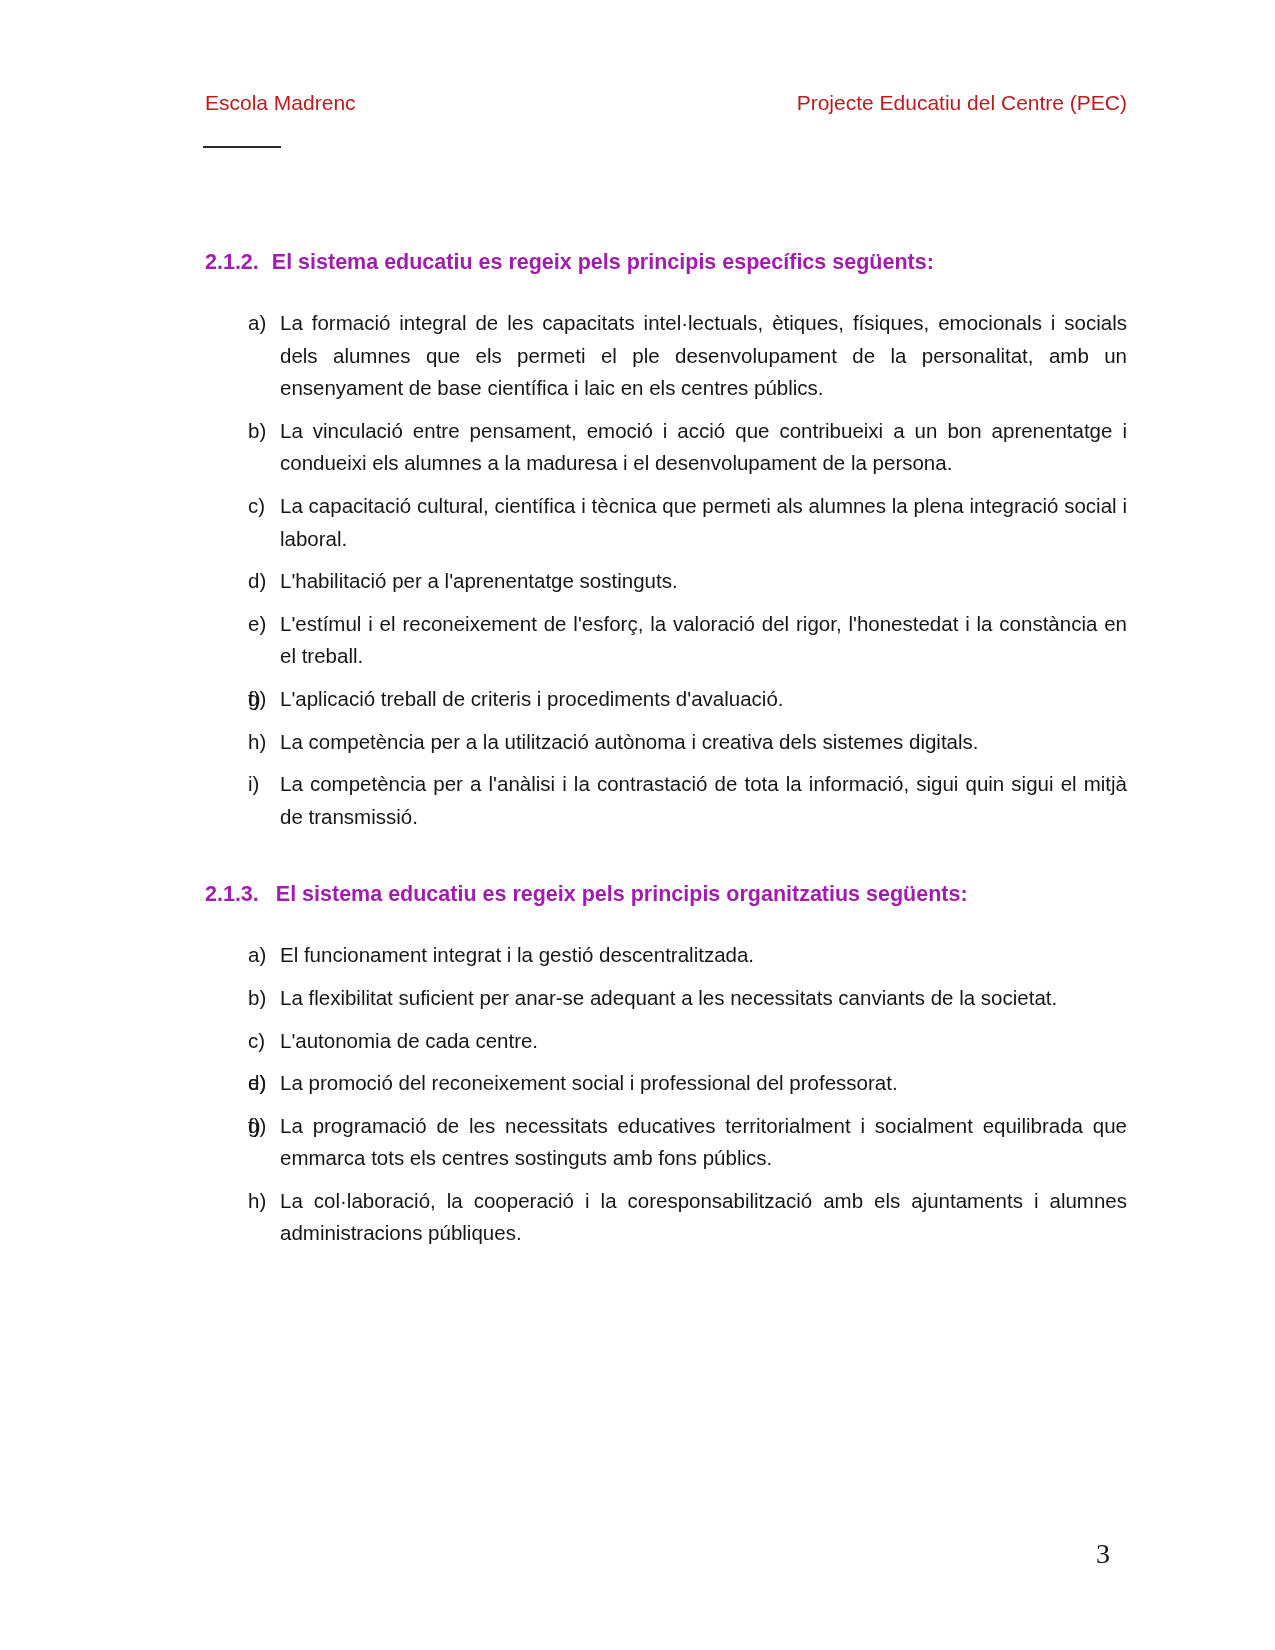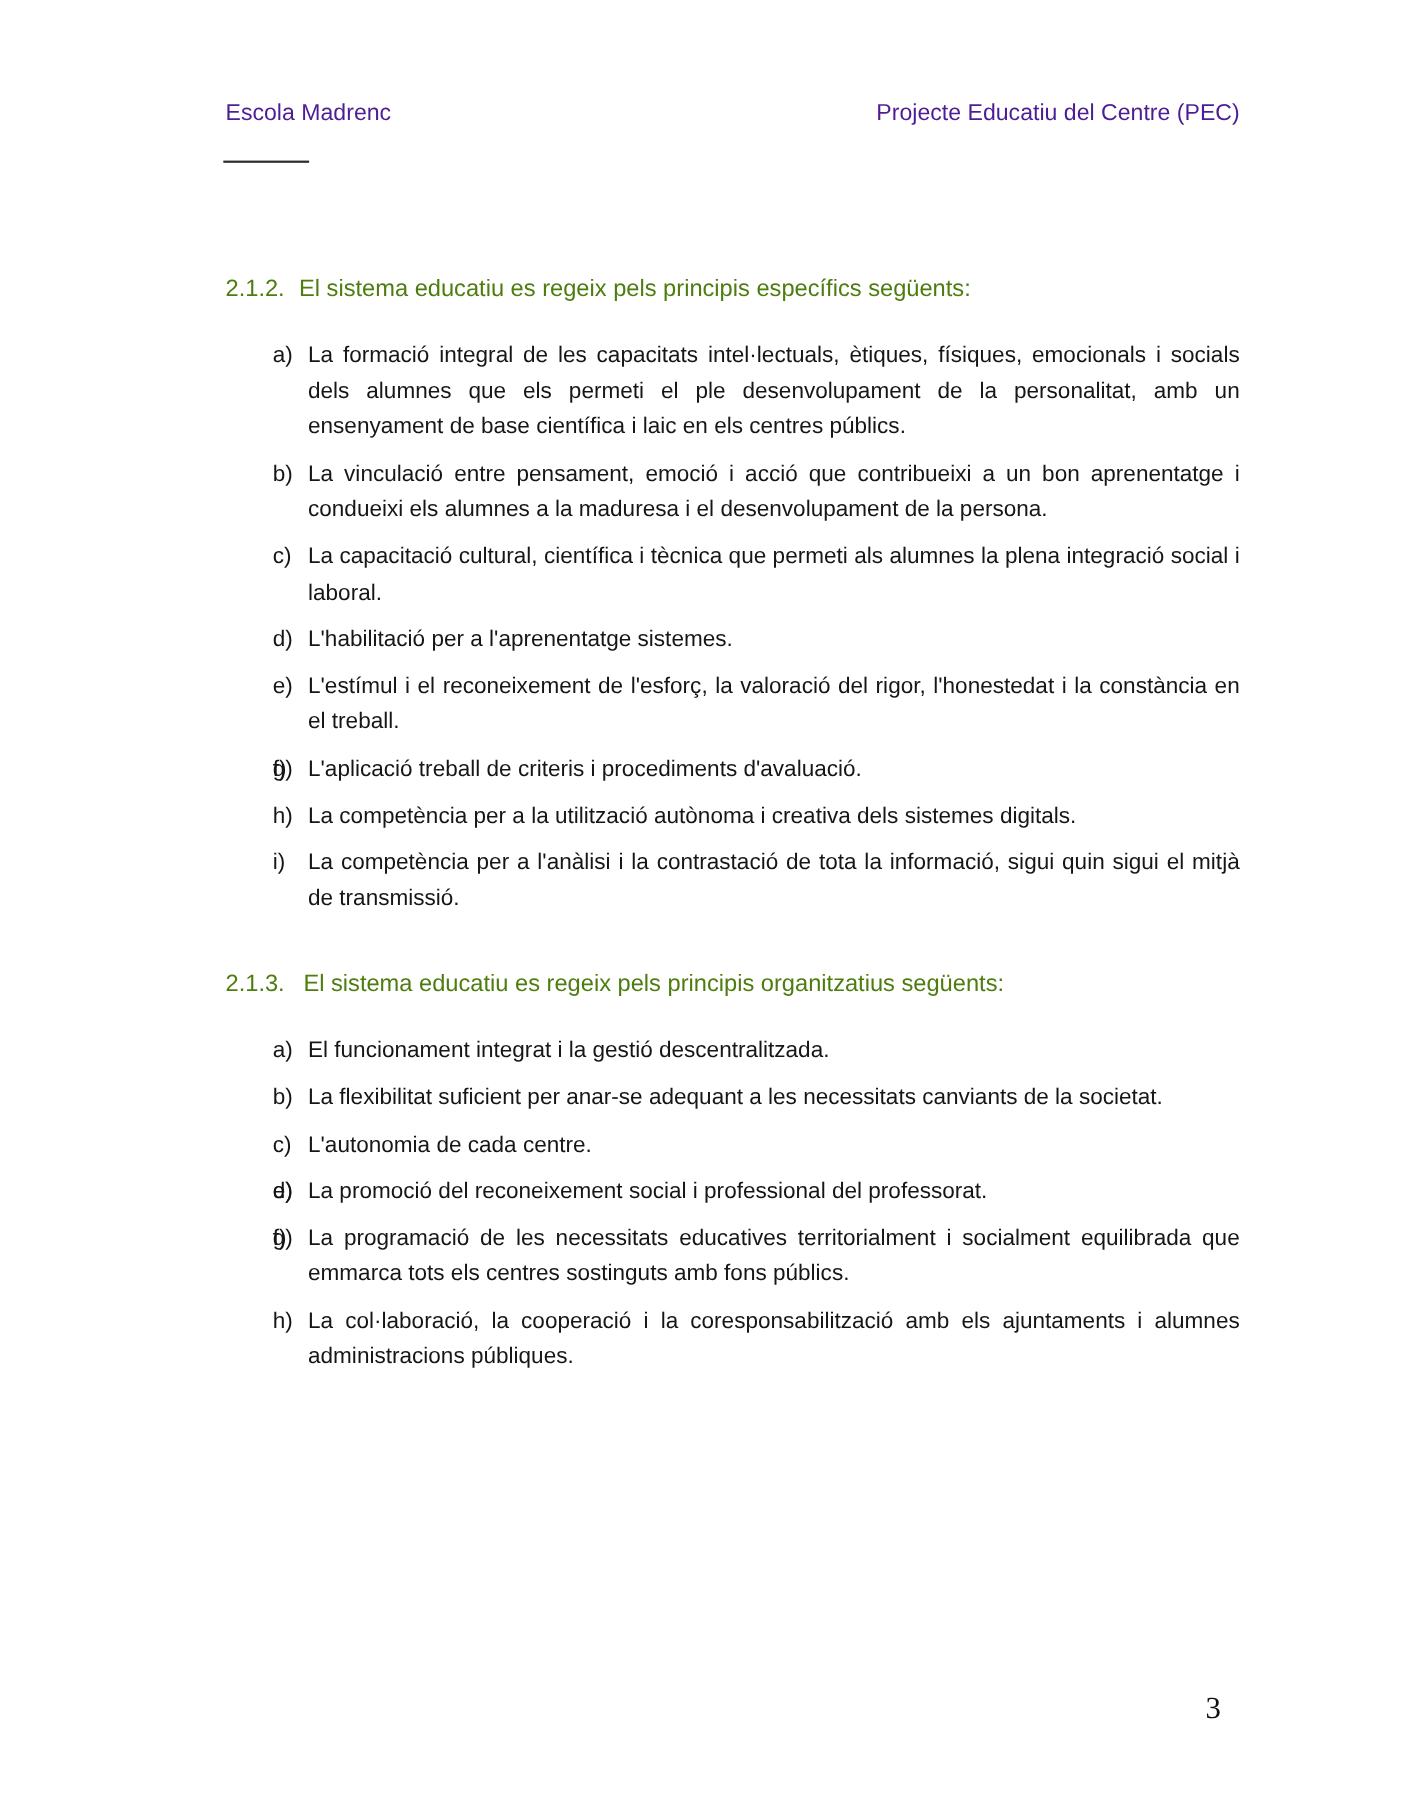--- a/index.html
+++ b/index.html
@@ -21,21 +21,21 @@
   
   .header {
     position: absolute;
     left: 205px;
     top: 90px;
     width: 922px;
     display: flex;
     justify-content: space-between;
     font-size: 21px;
     line-height: 26px;
-    color: #4c1d95;
+    color: #b91c1c;
   }
   .header-rule {
     position: absolute;
     left: 203px;
     top: 146px;
     width: 78px;
     height: 0;
     border-top: 2px solid #2a2a2a;
   }
 
@@ -45,23 +45,23 @@
     left: 205px;
     top: 247px;
     width: 922px;
   }
   .section + .section {
     margin-top: 46px;
   }
   .sec-heading {
     margin: 0 0 30px 0;
     font-size: 21.5px;
-    font-weight: normal;
+    font-weight: bold;
     line-height: 30px;
-    color: #4d7c0f;
+    color: #a21caf;
     white-space: nowrap;
   }
   .section:first-child .sec-num { margin-right: 13px; }
   .section:last-child  .sec-num { margin-right: 17px; }
 
   .items { margin: 0; padding: 0; }
   .item {
     position: relative;
     padding-left: 75px;
     margin-bottom: 10px;
@@ -112,21 +112,21 @@
         <div class="item">
           <span class="lbl">b)</span>
           <span class="txt">La vinculació entre pensament, emoció i acció que contribueixi a un bon aprenentatge i condueixi els alumnes a la maduresa i el desenvolupament de la persona.</span>
         </div>
         <div class="item">
           <span class="lbl">c)</span>
           <span class="txt">La capacitació cultural, científica i tècnica que permeti als alumnes la plena integració social i laboral.</span>
         </div>
         <div class="item">
           <span class="lbl">d)</span>
-          <span class="txt">L'habilitació per a l'aprenentatge sistemes.</span>
+          <span class="txt">L'habilitació per a l'aprenentatge sostinguts.</span>
         </div>
         <div class="item">
           <span class="lbl">e)</span>
           <span class="txt">L'estímul i el reconeixement de l'esforç, la valoració del rigor, l'honestedat i la constància en el treball.</span>
         </div>
         <div class="item">
           <span class="lbl">f)</span>
         </div>
         <div class="item">
           <span class="lbl">g)</span>

